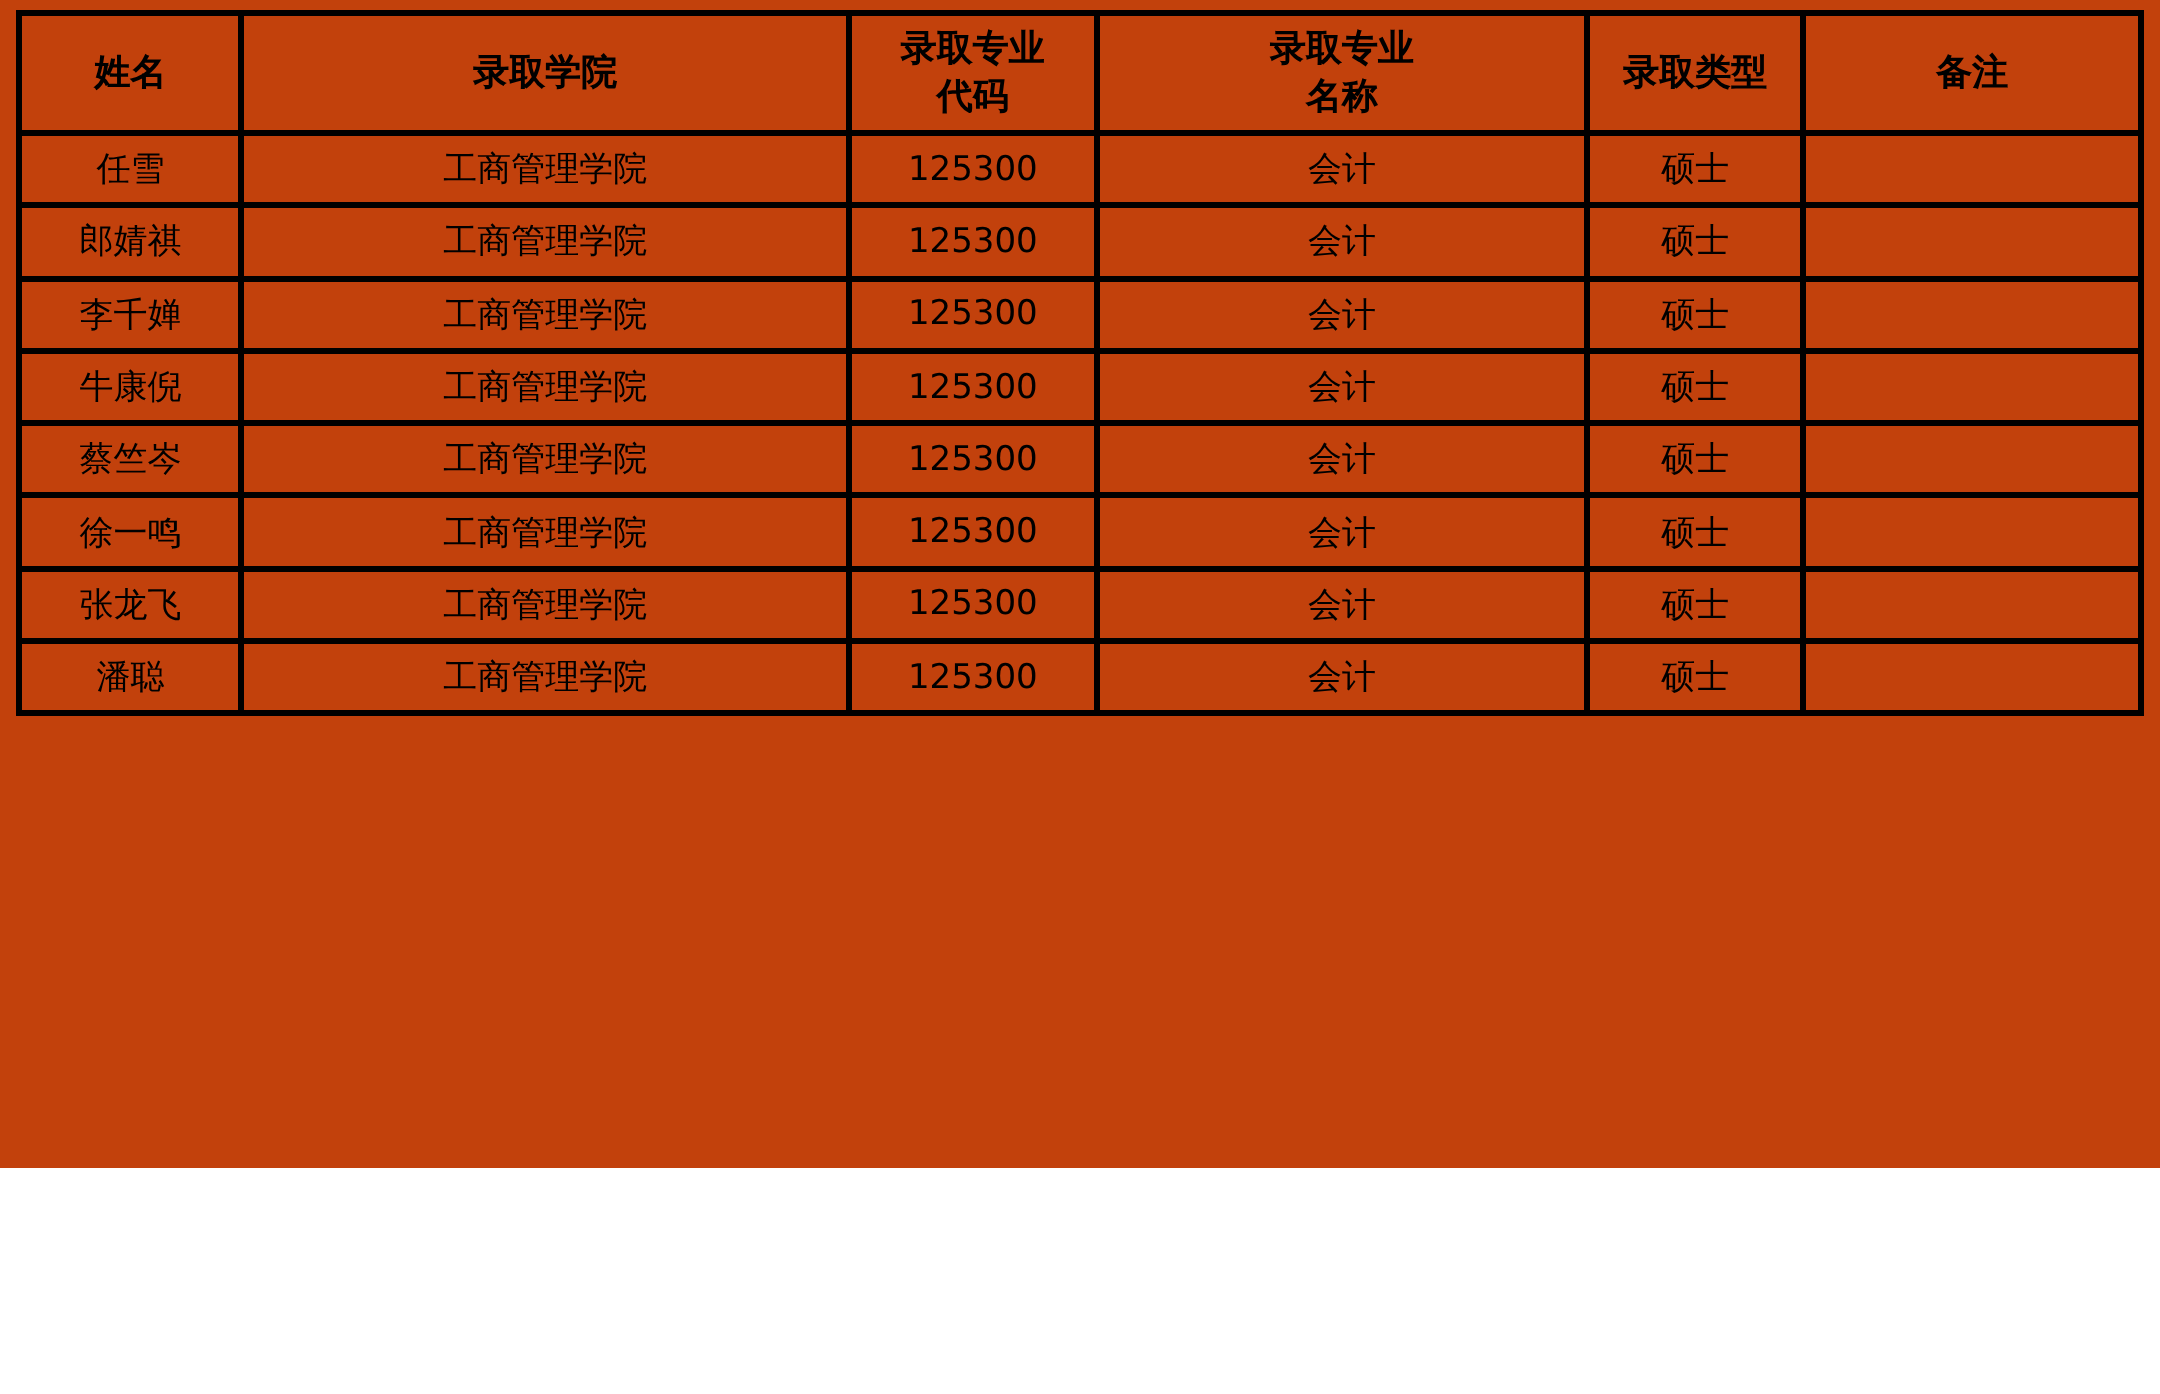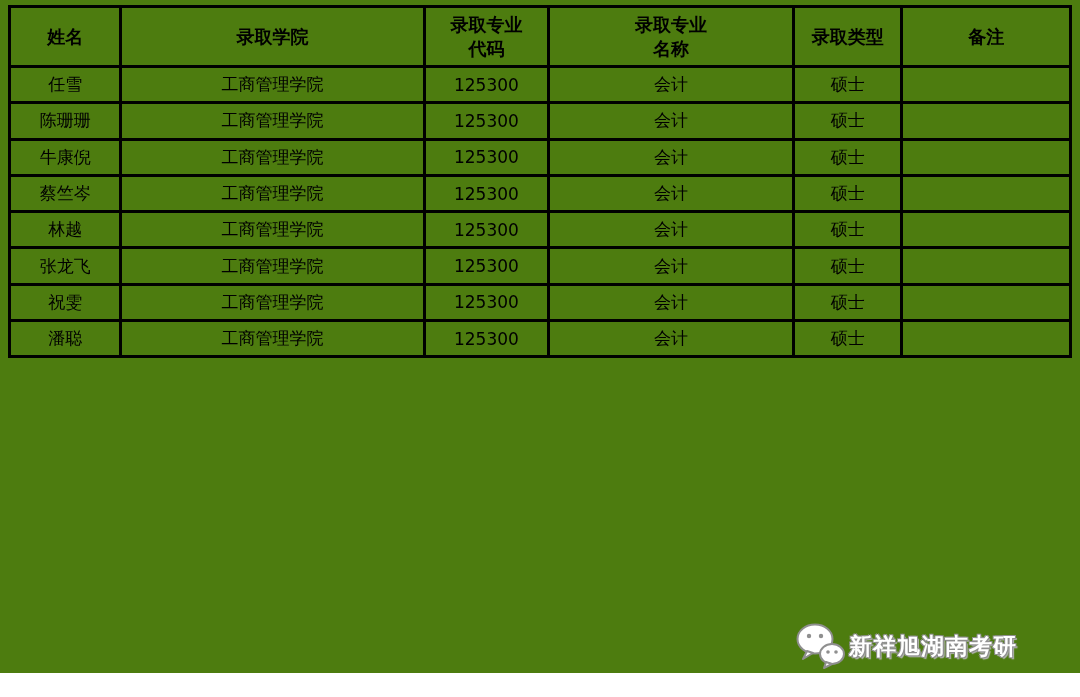--- a/index.html
+++ b/index.html
@@ -4,22 +4,22 @@
 <style>
   html, body {
     margin: 0;
     padding: 0;
     background: #ffffff;
     font-family: "DejaVu Sans", "Liberation Sans", sans-serif;
   }
   .page {
     position: relative;
     width: 1080px;
-    height: 673px;
-    background: #4d7c0f;
+    height: 584px;
+    background: #c2410c;
     overflow: hidden;
   }
   .table-wrap {
     position: absolute;
     left: 8px;
     top: 5px;
     width: 1064px;
   }
   table.admission-table {
     border-collapse: collapse;
@@ -120,21 +120,29 @@
       <tbody>
         <tr>
           <td>任雪</td>
           <td>工商管理学院</td>
           <td class="num">125300</td>
           <td>会计</td>
           <td>硕士</td>
           <td></td>
         </tr>
         <tr>
-          <td>陈珊珊</td>
+          <td>郎婧祺</td>
+          <td>工商管理学院</td>
+          <td class="num">125300</td>
+          <td>会计</td>
+          <td>硕士</td>
+          <td></td>
+        </tr>
+        <tr>
+          <td>李千婵</td>
           <td>工商管理学院</td>
           <td class="num">125300</td>
           <td>会计</td>
           <td>硕士</td>
           <td></td>
         </tr>
         <tr>
           <td>牛康倪</td>
           <td>工商管理学院</td>
           <td class="num">125300</td>
@@ -144,37 +152,29 @@
         </tr>
         <tr>
           <td>蔡竺岑</td>
           <td>工商管理学院</td>
           <td class="num">125300</td>
           <td>会计</td>
           <td>硕士</td>
           <td></td>
         </tr>
         <tr>
-          <td>林越</td>
+          <td>徐一鸣</td>
           <td>工商管理学院</td>
           <td class="num">125300</td>
           <td>会计</td>
           <td>硕士</td>
           <td></td>
         </tr>
         <tr>
           <td>张龙飞</td>
-          <td>工商管理学院</td>
-          <td class="num">125300</td>
-          <td>会计</td>
-          <td>硕士</td>
-          <td></td>
-        </tr>
-        <tr>
-          <td>祝雯</td>
           <td>工商管理学院</td>
           <td class="num">125300</td>
           <td>会计</td>
           <td>硕士</td>
           <td></td>
         </tr>
         <tr>
           <td>潘聪</td>
           <td>工商管理学院</td>
           <td class="num">125300</td>

